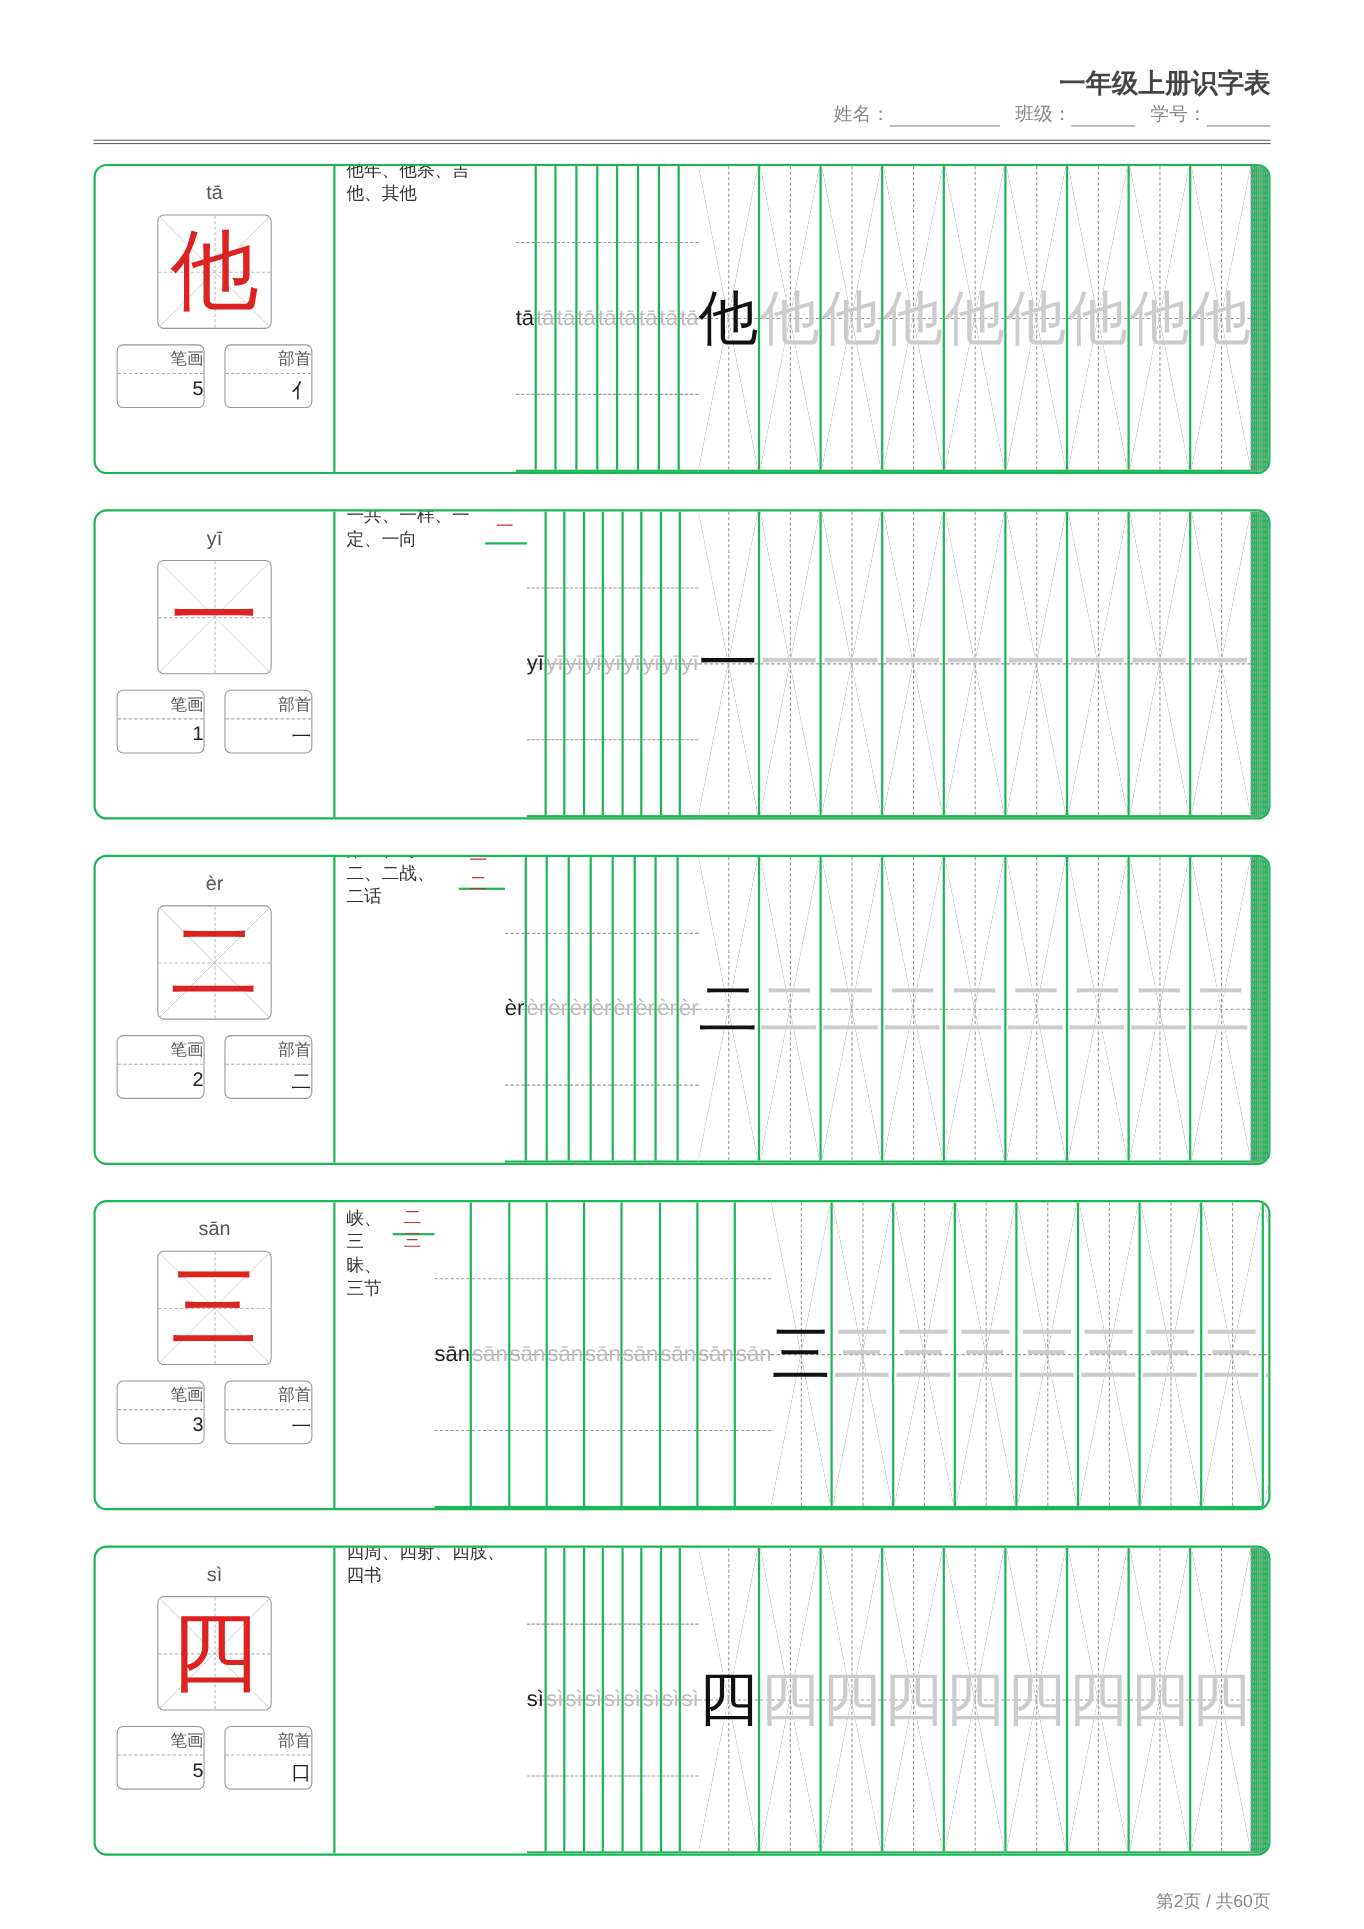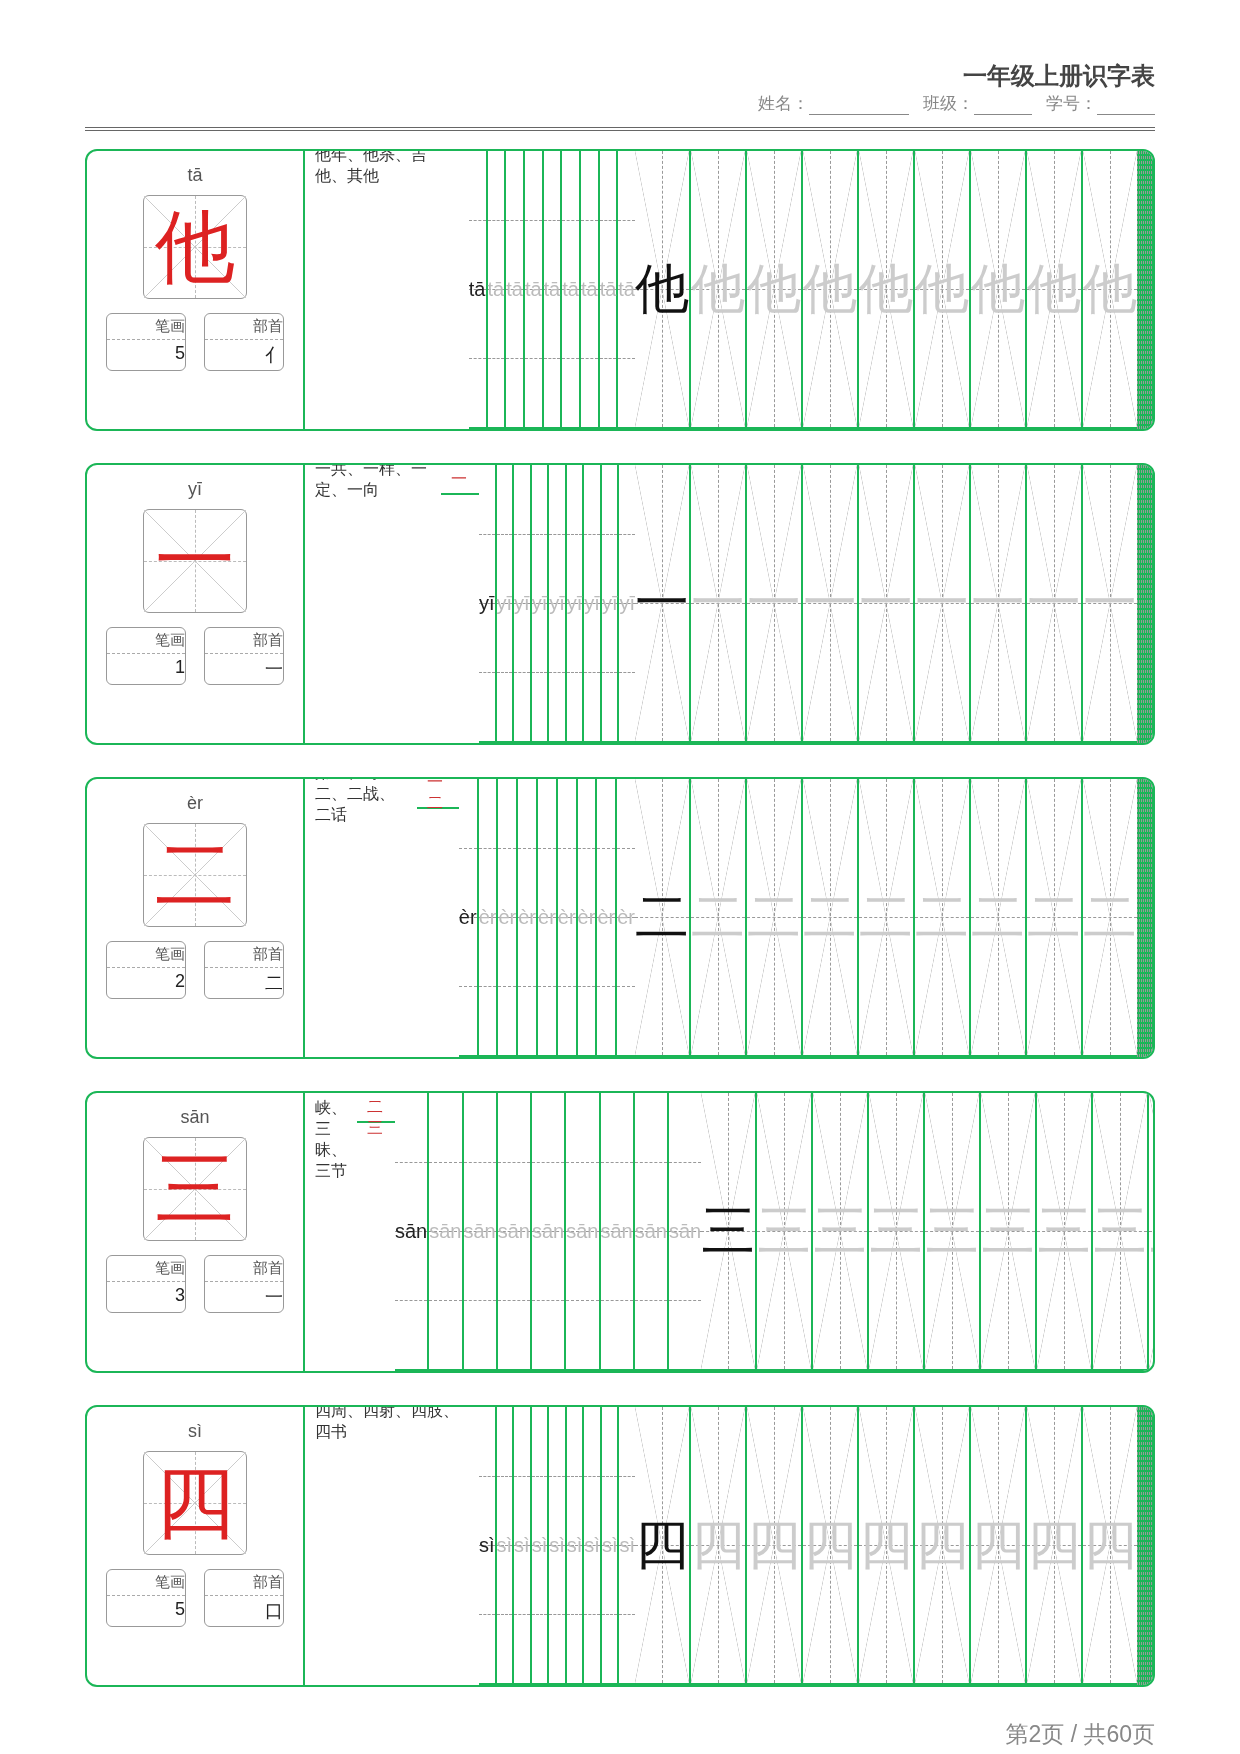--- a/index.html
+++ b/index.html
@@ -170,21 +170,21 @@
   .cell.ch .d1,.cell.ch .d2{position:absolute;top:0;left:0;right:0;bottom:0;}
   .cell.ch .d1{background:linear-gradient(to top right,transparent calc(50% - .6px),#ccc,transparent calc(50% + .6px));}
   .cell.ch .d2{background:linear-gradient(to top left,transparent calc(50% - .6px),#ccc,transparent calc(50% + .6px));}
   .cell.ch .txt{ font-size:54px; z-index:2; position:relative; line-height:1;}
   .cell.ch.dark .txt{color:#111;}
   .cell.ch.grey .txt{color:#ccc;}
 
   .footer {
     text-align: right;
     color: #888;
-    font-size: 23px;
+    font-size: 16px;
     margin-top: 4px;
   }
 </style>
 </head>
 <body>
 
 <div class="header">
   <div class="title-area">
     <h1>一年级上册识字表</h1>
   </div>

